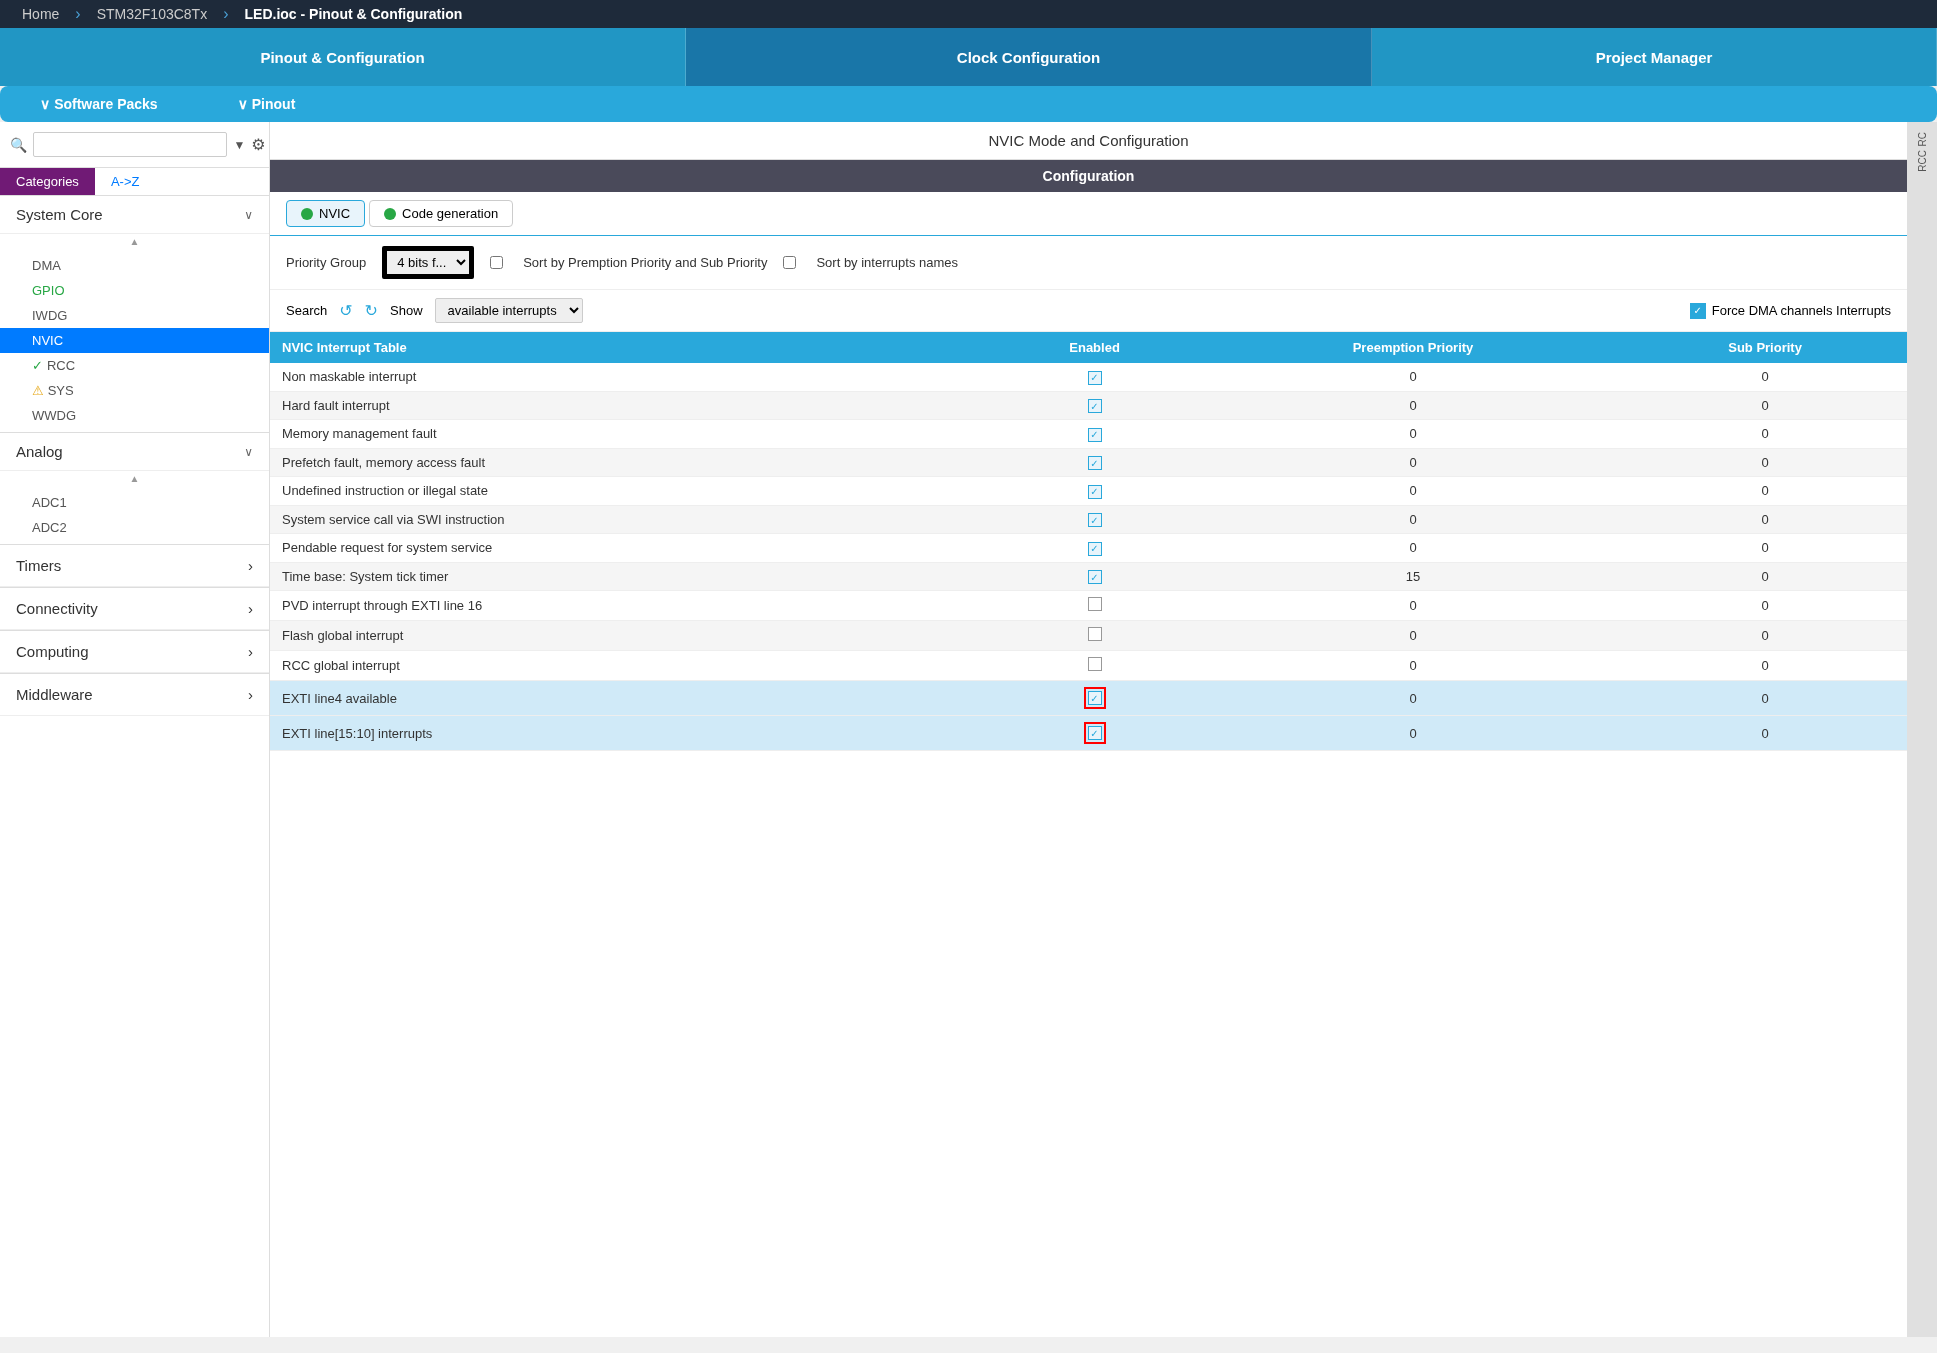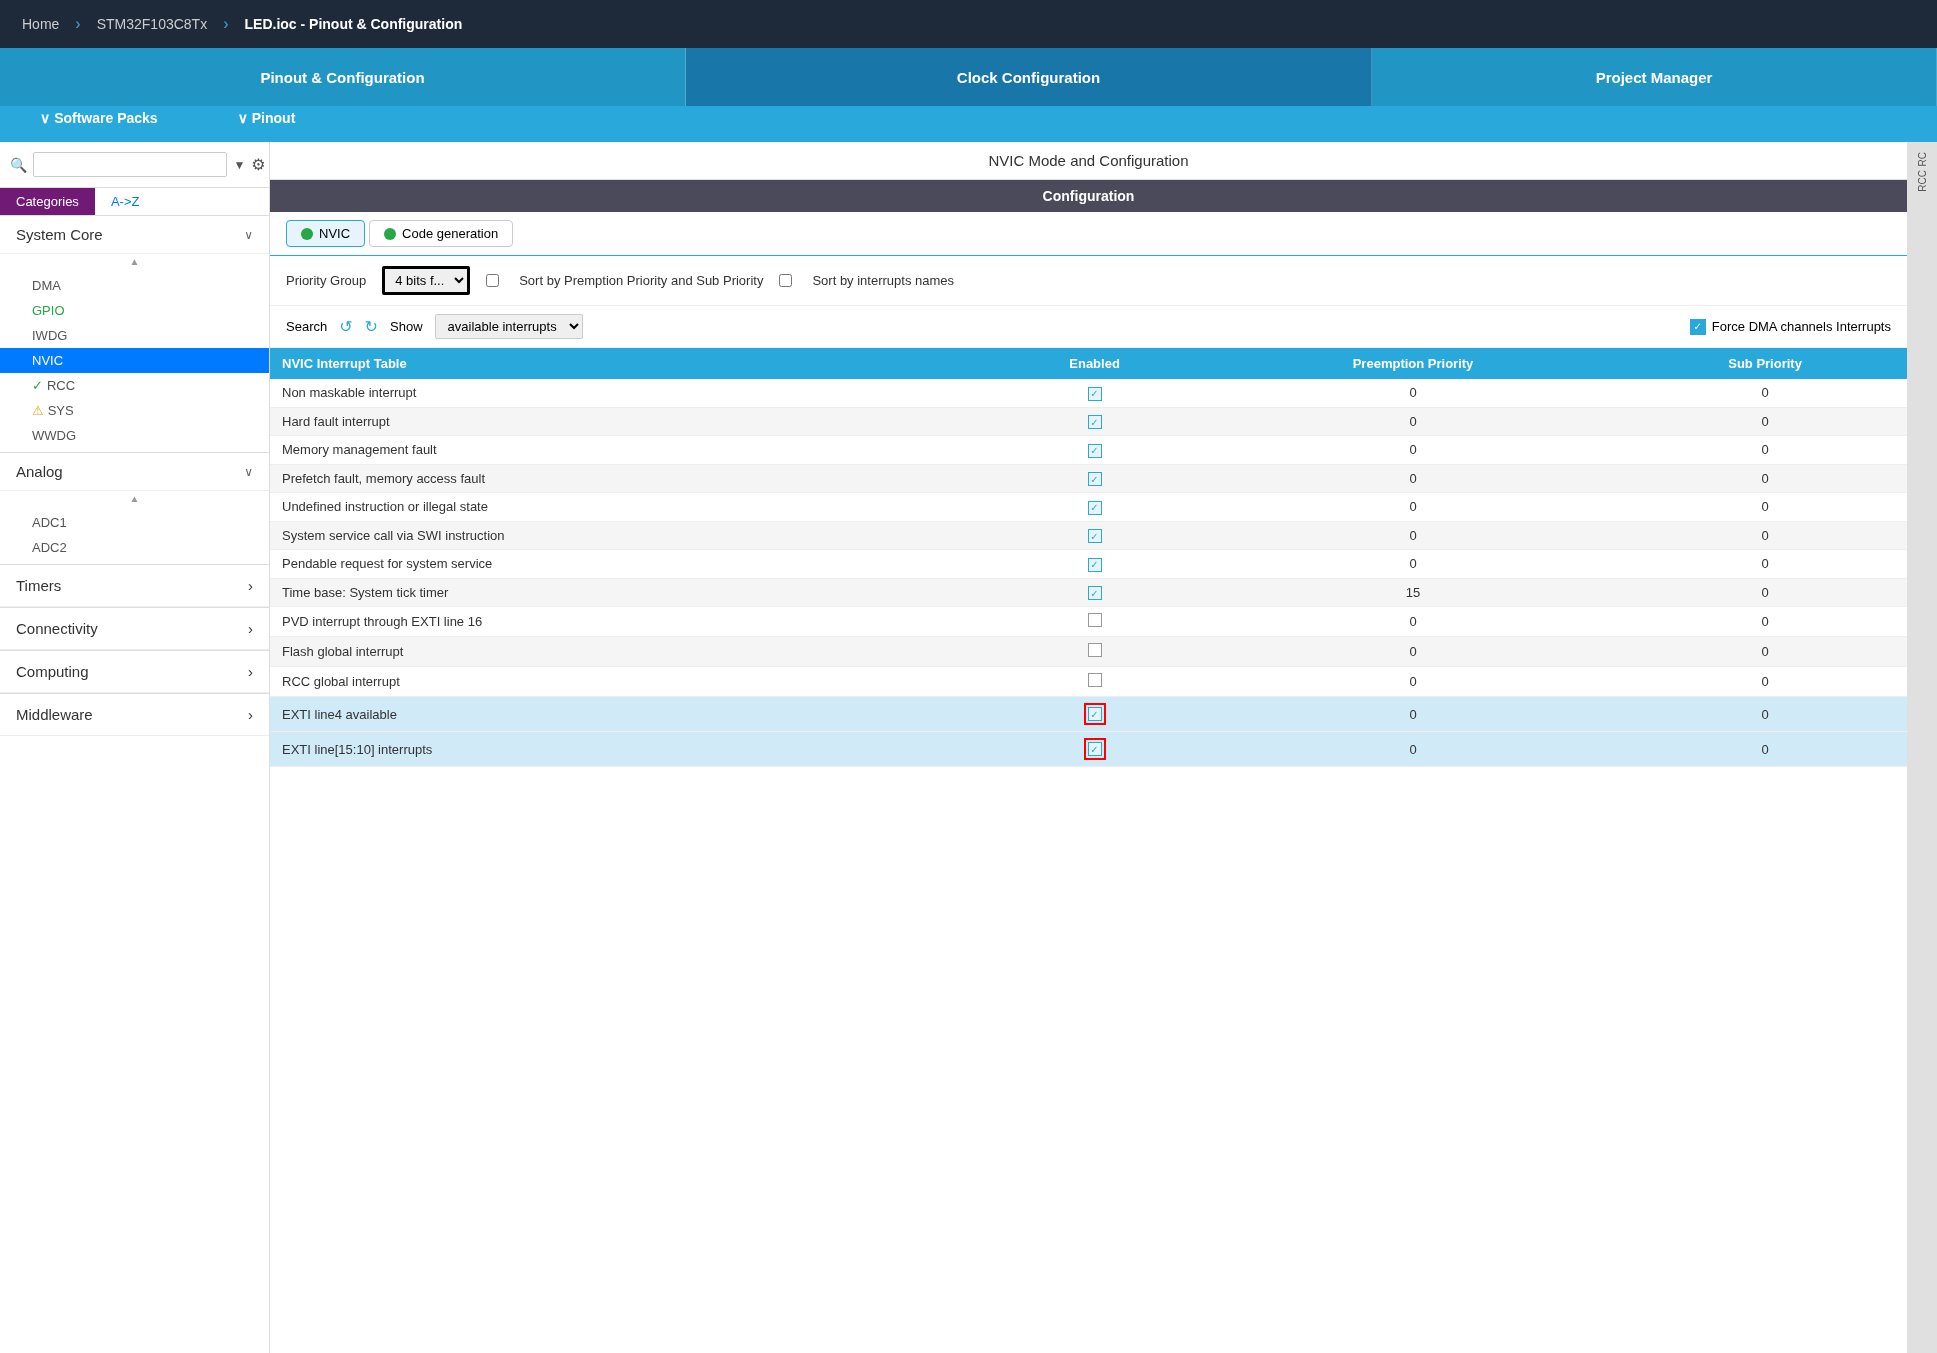--- a/index.html
+++ b/index.html
@@ -4,21 +4,21 @@
   <style>
     * { box-sizing: border-box; margin: 0; padding: 0; }
     body { font-family: Arial, sans-serif; font-size: 13px; background: #f0f0f0; width: 1937px; min-height: 1353px; overflow: hidden; }
 
     
     .top-nav {
       background: #1e2a3a;
       display: flex;
       align-items: center;
       padding: 0 10px;
-      height: 48px;
+      height: 28px;
       color: #ccc;
     }
     .top-nav .nav-item {
       display: flex;
       align-items: center;
       padding: 0 12px;
       font-size: 14px;
       color: #ccc;
     }
     .top-nav .nav-item.active {
@@ -53,24 +53,25 @@
       background: #1976a8;
     }
     .tab-bar .tab:last-child {
       flex: 0.8;
     }
 
     
     .sub-nav {
       background: #29a8db;
       display: flex;
-      align-items: flex-end;
+      align-items: center;
       height: 36px;
-      padding: 16px 40px;
+      padding: 9px 40px;
       gap: 80px;
+      border-radius: 8px;
     }
     .sub-nav .sub-item {
       color: #fff;
       font-size: 14px;
       font-weight: bold;
       cursor: pointer;
       display: flex;
       align-items: center;
       gap: 6px;
     }
@@ -246,21 +247,21 @@
       display: flex;
       align-items: center;
       gap: 16px;
       flex-wrap: wrap;
       border-bottom: 1px solid #eee;
     }
     .config-controls label { font-size: 13px; color: #333; }
     .config-controls select {
       padding: 3px 6px;
       font-size: 13px;
-      border: 3px solid #000000;
+      border: 5px solid #000000;
       border-radius: 2px;
     }
     .config-controls input[type=checkbox] { margin-right: 4px; }
 
     .search-row {
       padding: 8px 16px;
       display: flex;
       align-items: center;
       gap: 12px;
       background: #fff;

